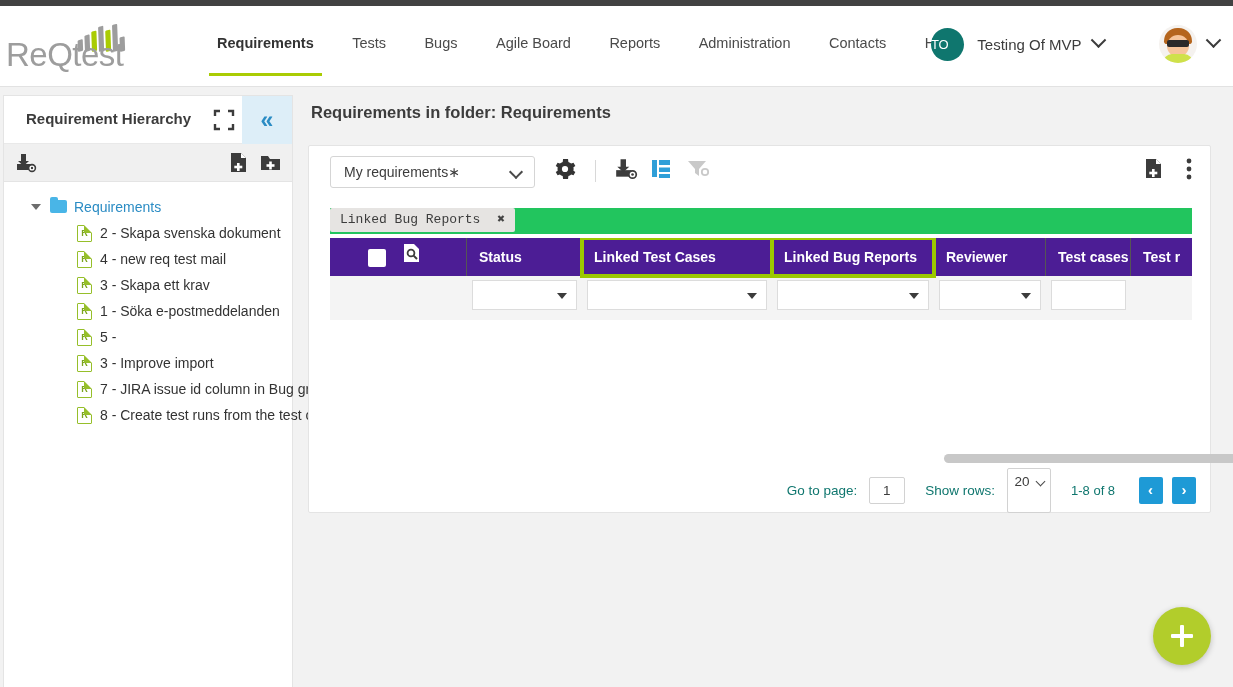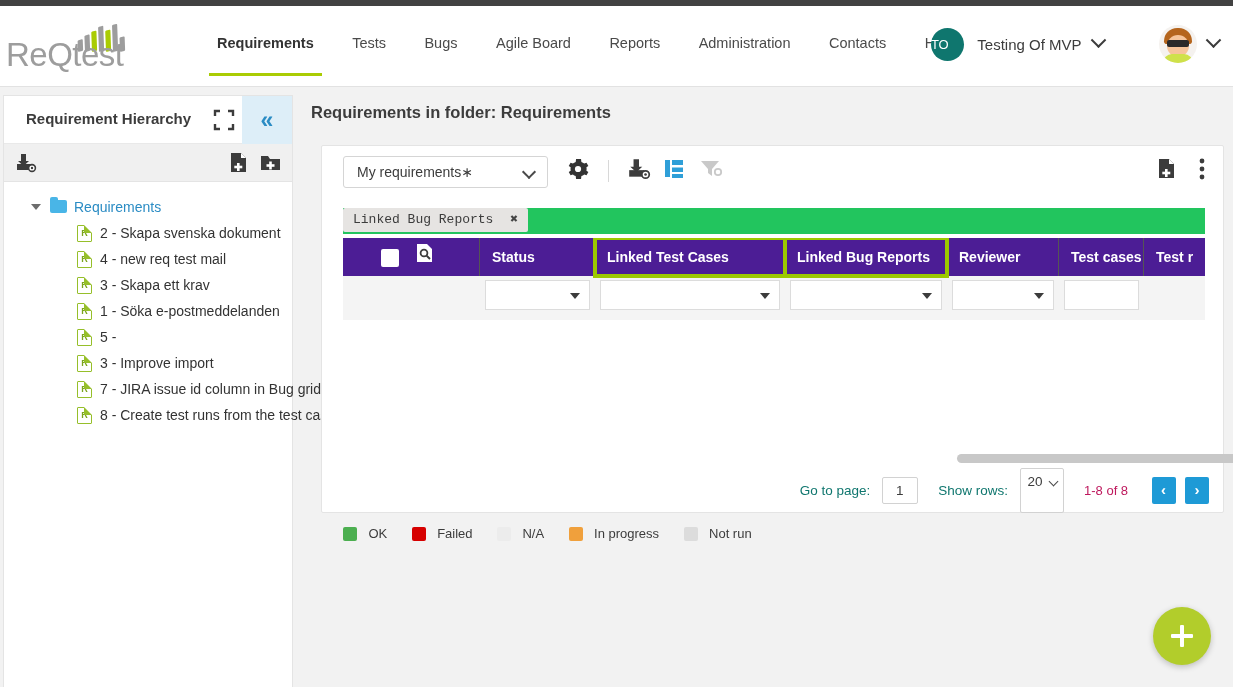--- a/index.html
+++ b/index.html
@@ -146,21 +146,21 @@
     border-color: #fff #fff #96bf2a #96bf2a;
   }
 
   
   .main { position: absolute; left: 293px; top: 95px; right: 0; bottom: 0; }
   .page-title {
     position: absolute; left: 18px; top: 8px; font-size: 16.5px;
     font-weight: bold; color: #3c3c3c;
   }
   .card {
-    position: absolute; left: 28px; top: 50px; width: 903px; height: 368px;
+    position: absolute; left: 15px; top: 50px; width: 903px; height: 368px;
     background: #ffffff; border: 1px solid #e4e4e4; border-radius: 2px;
   }
 
   .card-toolbar { position: relative; height: 52px; }
   .view-select {
     position: absolute; left: 21px; top: 10px; width: 205px; height: 32px;
     border: 1px solid #d5d5d5; border-radius: 3px; background: #fff; cursor: pointer;
   }
   .view-select .vs-label {
     position: absolute; left: 13px; top: 7px; font-size: 14px; color: #3c3c3c;
@@ -240,21 +240,21 @@
     display: inline-block; vertical-align: middle; height: 45px;
     border: 1px solid #d2d2d2; border-radius: 2px; background: #fff;
     padding: 0 20px 0 7px; line-height: 25px; font-size: 13.5px; color: #3c3c3c;
     margin: 0 16px 0 7px; position: relative; cursor: pointer;
   }
   .pg-select .pgc {
     position: absolute; right: 6px; top: 9px; width: 7px; height: 7px;
     border-right: 1.8px solid #4a4a4a; border-bottom: 1.8px solid #4a4a4a;
     transform: rotate(45deg);
   }
-  .pg-count { font-size: 13px; color: #be185d; display: inline-block; vertical-align: middle; margin-right: 14px; }
+  .pg-count { font-size: 13px; color: #0f766e; display: inline-block; vertical-align: middle; margin-right: 14px; }
   .pg-btn {
     display: inline-block; vertical-align: middle; width: 24px; height: 27px;
     background: #1e9ad6; color: #fff; text-align: center; line-height: 26px;
     font-size: 15px; font-weight: bold; margin-left: 5px; border-radius: 2px; cursor: pointer;
   }
 
   .legend { position: absolute; left: 21px; top: 377px; white-space: nowrap; }
   .lg { display: inline-block; margin-right: 20px; vertical-align: middle; }
   .lg-sw {
     display: inline-block; width: 14px; height: 14px; border-radius: 2px;
@@ -508,39 +508,17 @@
       <div class="pager">
         <span class="pg-label">Go to page:</span>
         <span class="pg-input">1</span>
         <span class="pg-label">Show rows:</span>
         <span class="pg-select"><span>20</span><span class="pgc"></span></span>
         <span class="pg-count">1-8 of 8</span>
         <span class="pg-btn">‹</span>
         <span class="pg-btn">›</span>
       </div>
 
-      <div class="legend">
-        <span class="lg">
-          <span class="lg-sw" style="background:#4caf50;"></span>
-          <span class="lg-txt">OK</span>
-        </span>
-        <span class="lg">
-          <span class="lg-sw" style="background:#d60000;"></span>
-          <span class="lg-txt">Failed</span>
-        </span>
-        <span class="lg">
-          <span class="lg-sw" style="background:#ececec;"></span>
-          <span class="lg-txt">N/A</span>
-        </span>
-        <span class="lg">
-          <span class="lg-sw" style="background:#f0a03c;"></span>
-          <span class="lg-txt">In progress</span>
-        </span>
-        <span class="lg">
-          <span class="lg-sw" style="background:#dcdcdc;"></span>
-          <span class="lg-txt">Not run</span>
-        </span>
-      </div>
     </div>
 
     <div class="fab"></div>
   </div>
 </div>
 
 </body></html>

